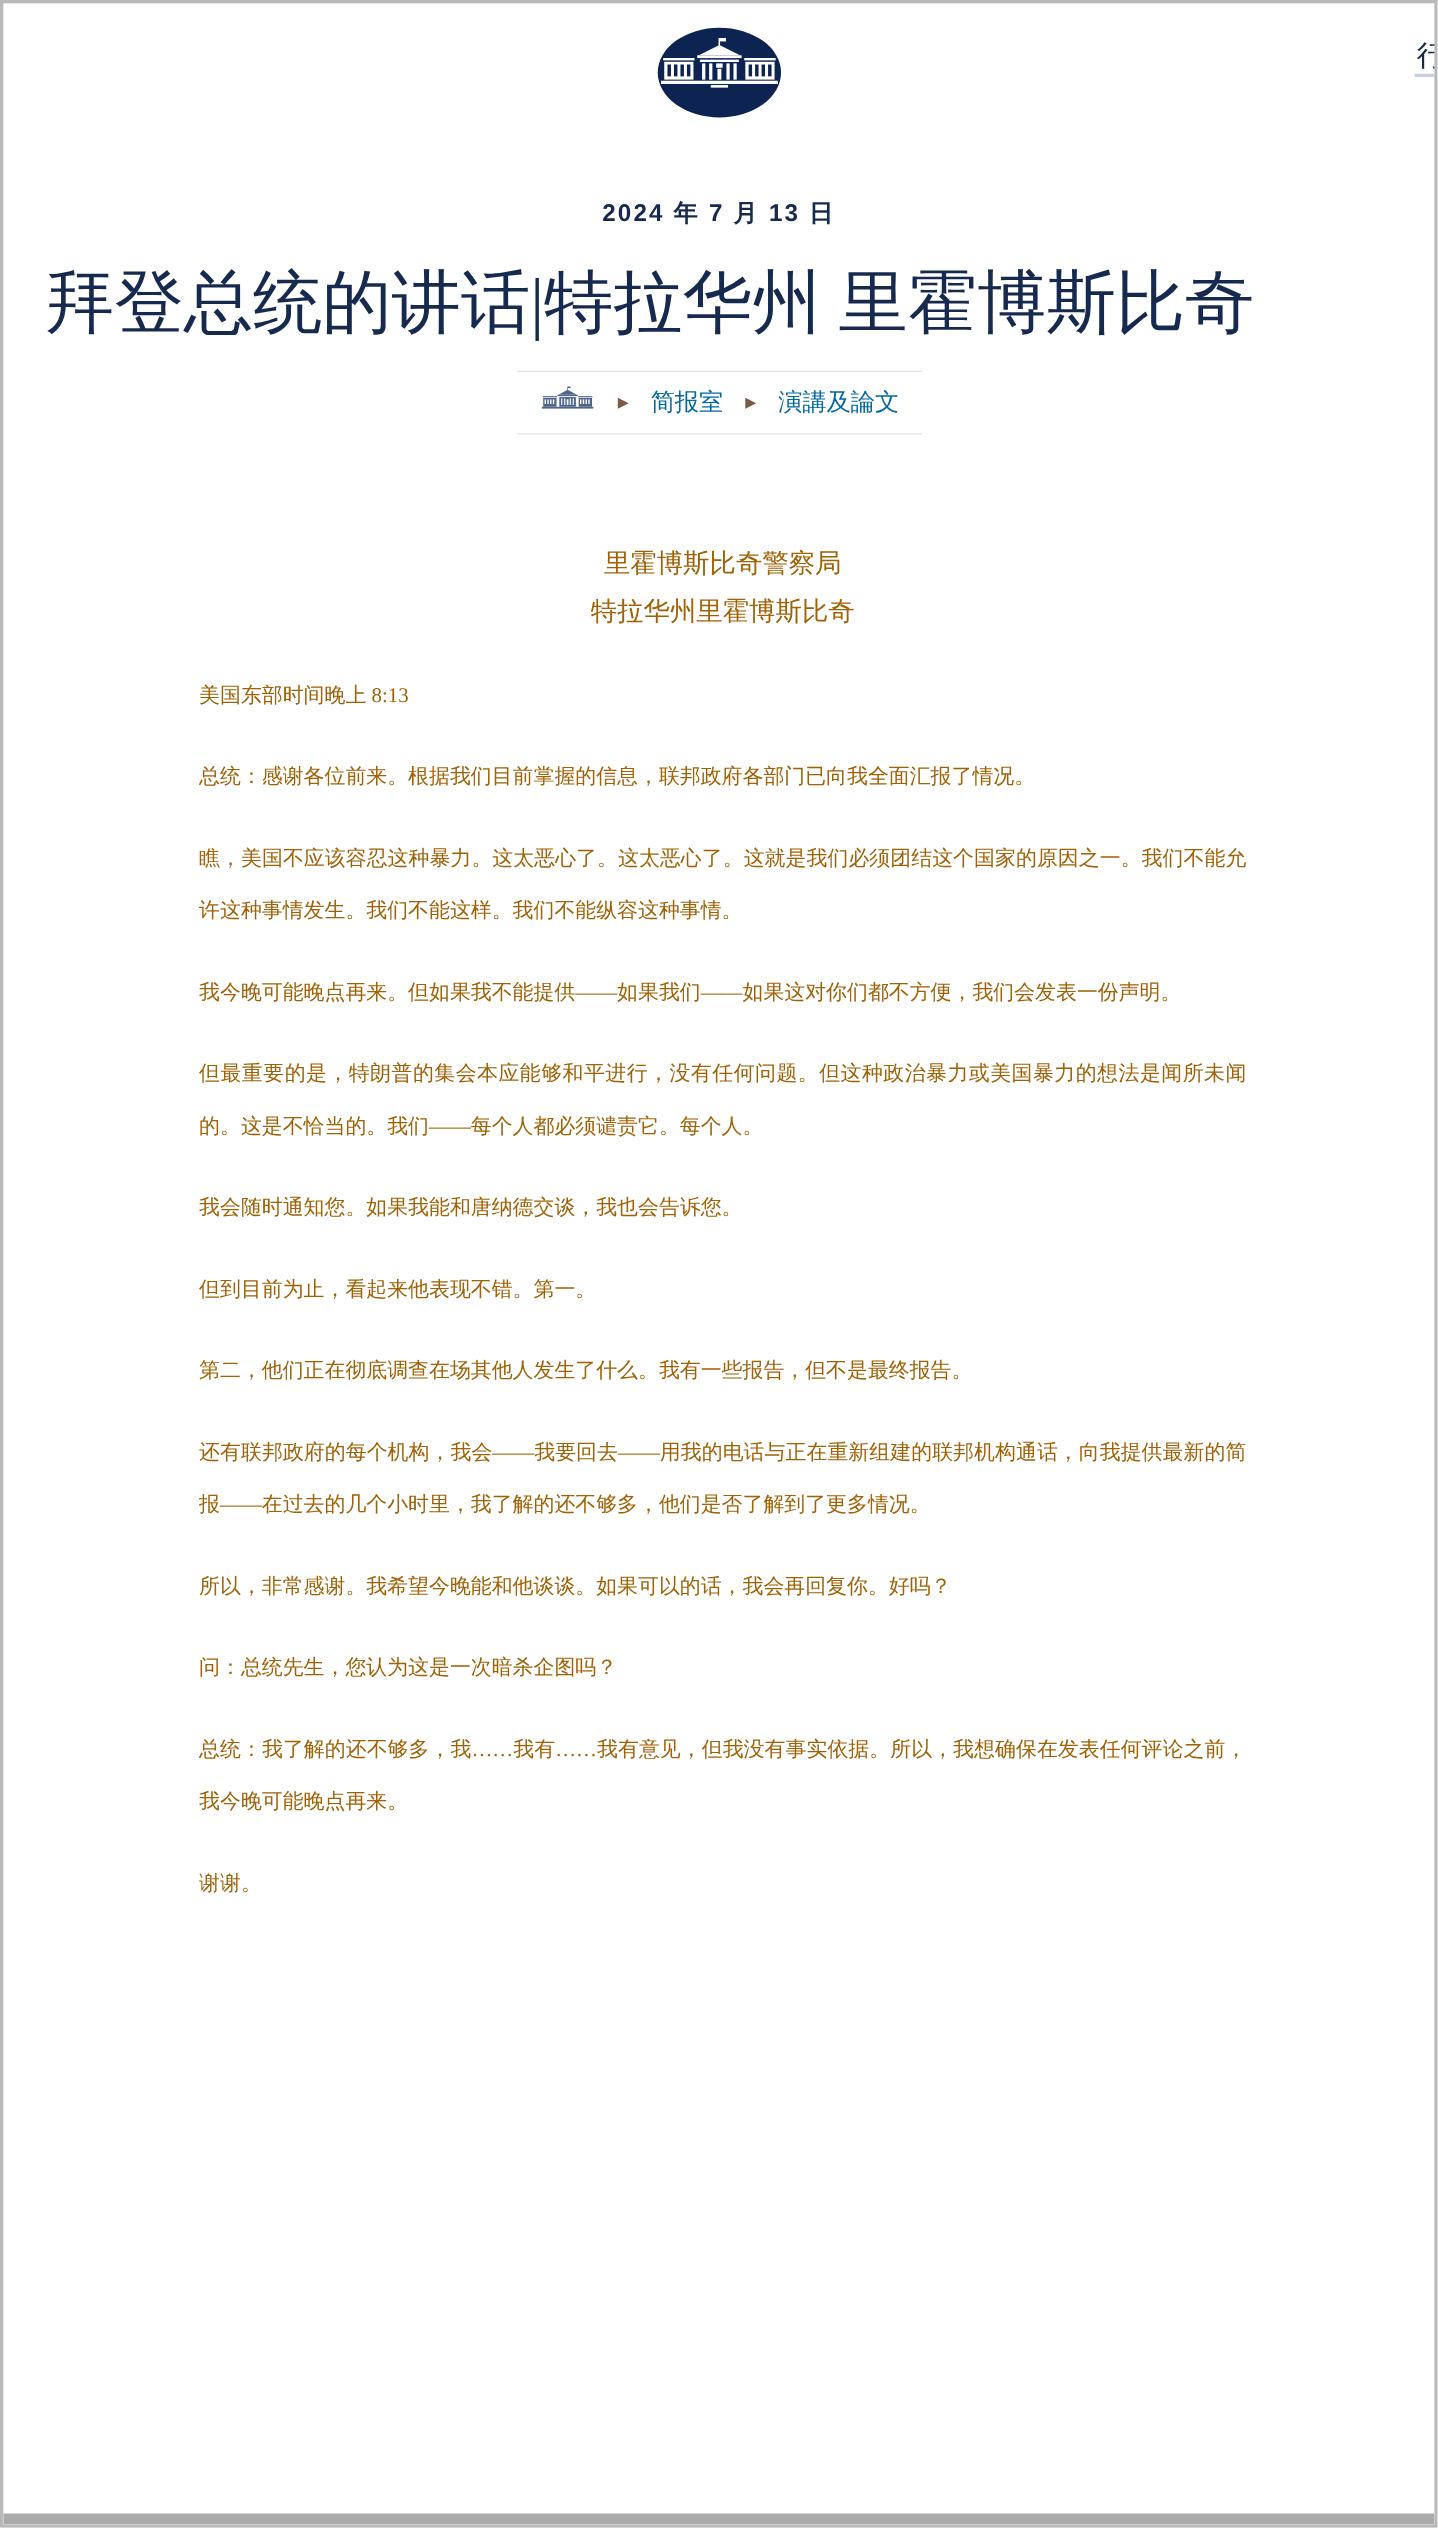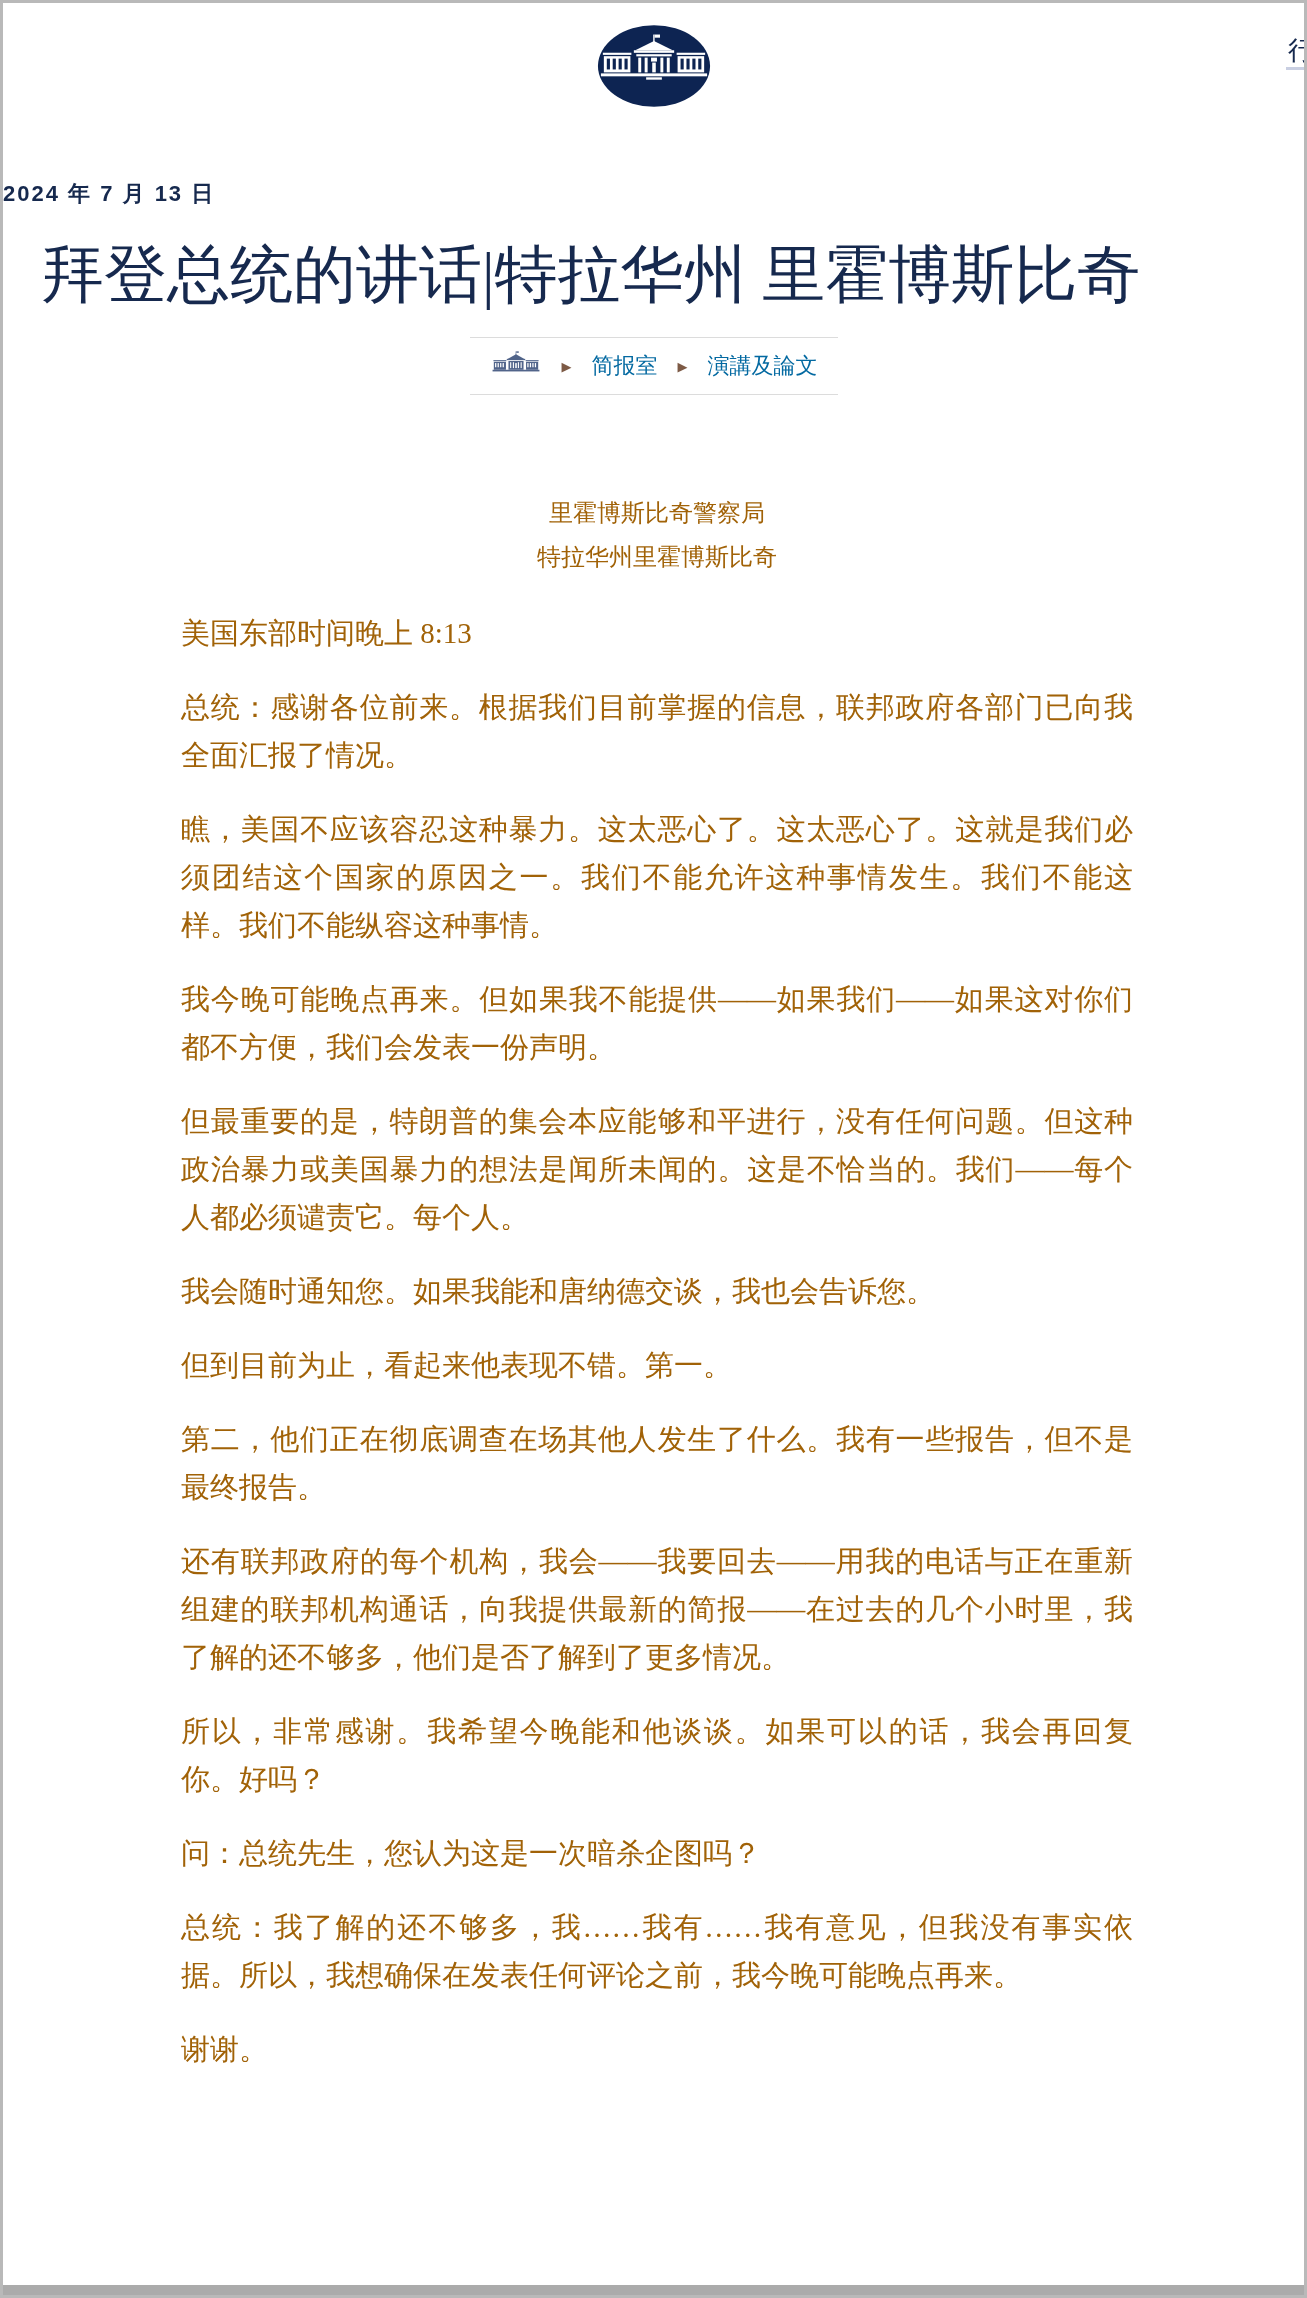--- a/index.html
+++ b/index.html
@@ -25,21 +25,21 @@
     font-family:"Liberation Serif", serif;
   }
   .clipped-underline {
     position:absolute; top:64px; left:1283px;
     width:24px; height:3px; background:#c9cfe2;
   }
 
   
   .logo { width:118px; height:86px; margin:20px auto 0; }
   .date {
-    margin-top:70px; 
+    margin-top:70px; text-align:center;
     font-family:"Liberation Sans", sans-serif;
     font-weight:600; font-size:22px; letter-spacing:2px;
     color:#16294e;
   }
   .title {
     margin:32px 36px 12px 38px;
     font-family:"Liberation Serif", serif;
     font-weight:400; font-size:63px; line-height:1.1;
     color:#16294e; white-space:nowrap;
   }
@@ -60,21 +60,21 @@
     font-size:22px; color:#0369a1; text-decoration:none; cursor:pointer;
   }
 
   
   .article {
     width:952px; margin:96px 0 0 178px;
     color:#a16207;
   }
   .article p {
     margin:0 0 26px;
-    font-size:29px; line-height:48px;
+    font-size:19px; line-height:48px;
     text-align:justify;
   }
   .article p.location {
     text-align:center; font-size:24px; line-height:44px; margin:0;
   }
   .article p.location + p.location { margin-bottom:30px; }
   .article p.time { text-align:left; }
 </style>
 </head>
 <body>

